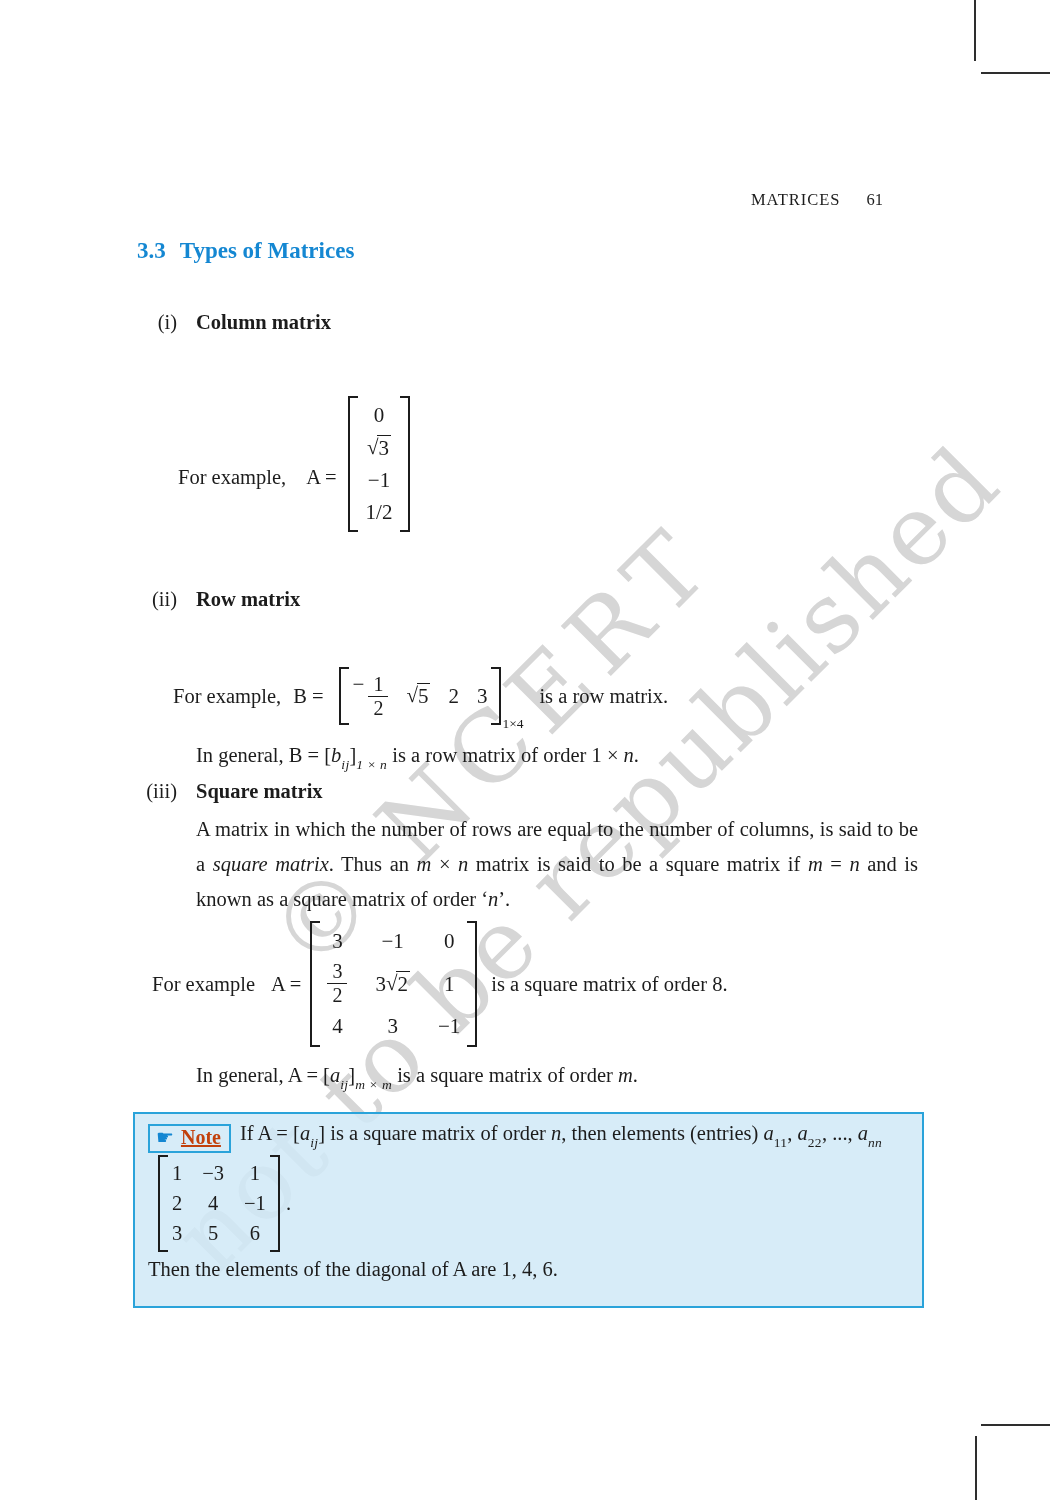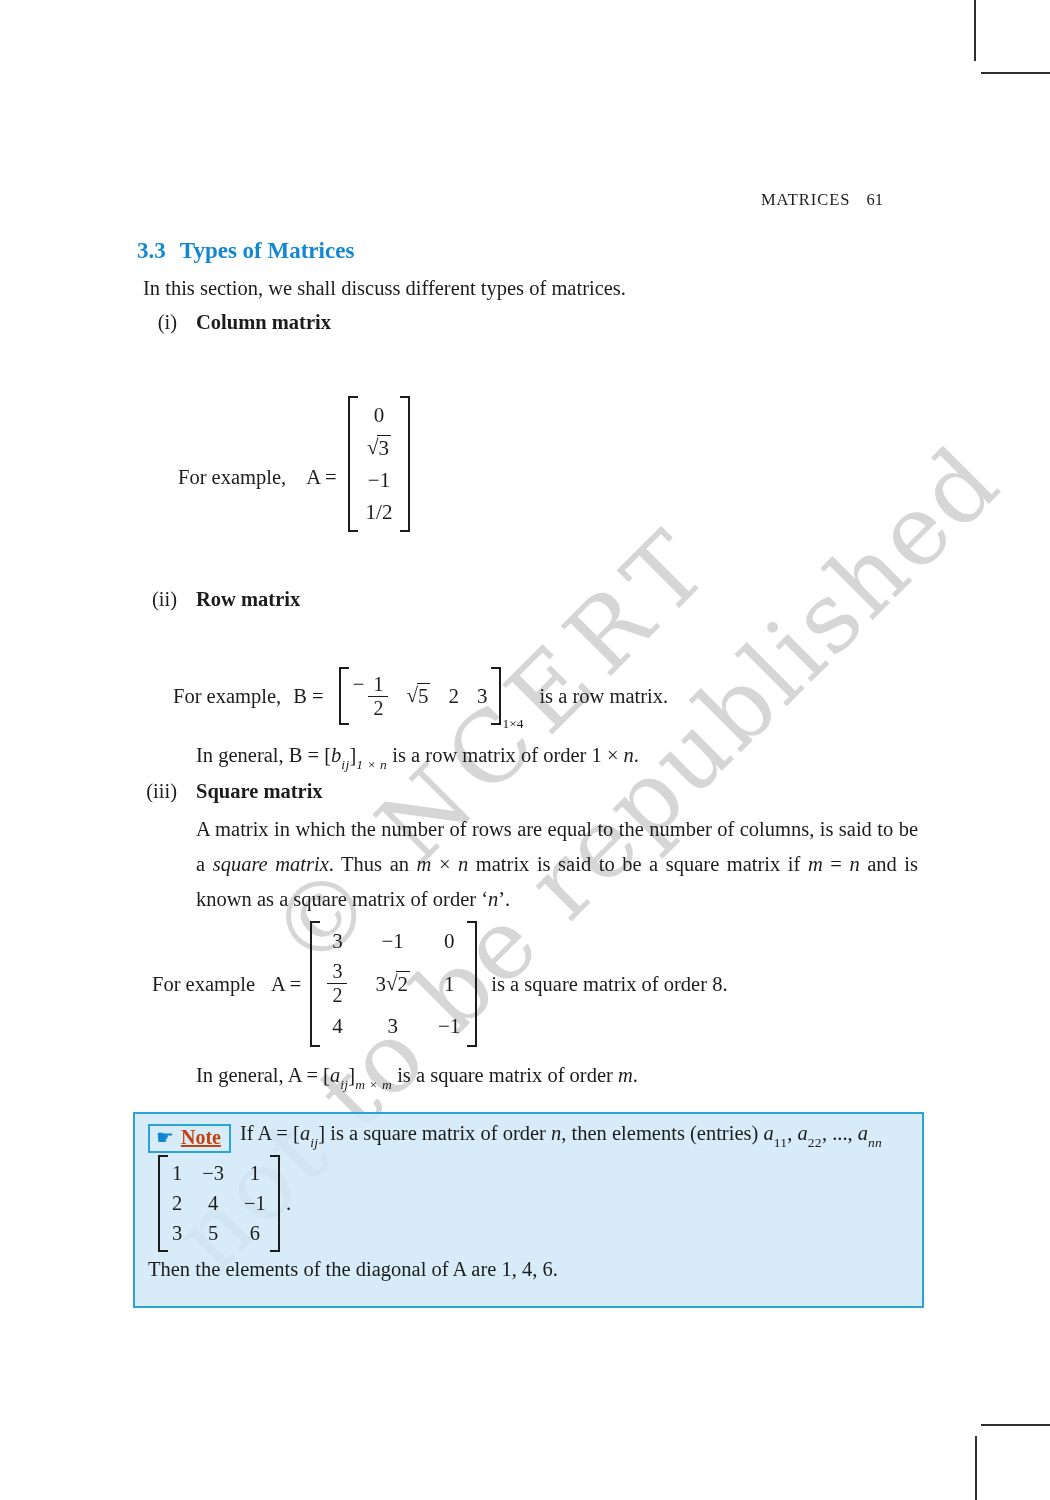--- a/index.html
+++ b/index.html
@@ -15,21 +15,21 @@
   
   .wm { position:absolute; color:#d6d6d6; font-family:"DejaVu Serif",serif;
         white-space:nowrap; pointer-events:none; line-height:1; }
   .wm1 { left:288px; top:903px; font-size:97px; letter-spacing:12px;
          transform:rotate(-45deg); transform-origin:0 50%; }
   .wm2 { left:192px; top:1205px; font-size:97px; letter-spacing:3px;
          transform:rotate(-45deg); transform-origin:0 50%; }
 
   
   .running { top:190px; right:167px; font-size:16.5px; letter-spacing:1px; }
-  .running .pn { margin-left:16px; letter-spacing:0; }
+  .running .pn { margin-left:26px; letter-spacing:0; }
 
   .section-title { left:137px; top:238px; font-size:23px; font-weight:bold; color:#1487d2; }
   .section-title .num { margin-right:14px; }
 
   .intro { left:143px; top:277px; }
 
   .marker { left:130px; width:47px; text-align:right; }
   .iheading { left:196px; font-weight:bold; }
   .bodyline { left:196px; }
 
@@ -109,21 +109,20 @@
   <div class="cmark cm-br-v"></div>
 
   <div class="abs running">
     <span>MATRICES</span><span class="pn">61</span>
   </div>
 
   <div class="abs section-title">
     <span class="num">3.3</span><span>Types of Matrices</span>
   </div>
 
-  <div class="abs intro">In this section, we shall discuss different types of matrices.</div>
 
   <div class="abs marker" style="top:311px">(i)</div>
   <div class="abs iheading" style="top:311px">Column matrix</div>
 
   <div class="abs ex" style="left:178px; top:394px; height:140px;">
     <span class="v-off" style="margin-right:20px">For example,</span>
     <span class="v-off" style="margin-right:11px">A =</span>
     <span class="mwrap">
       <span class="bmat m-col">
         <span>0</span>

